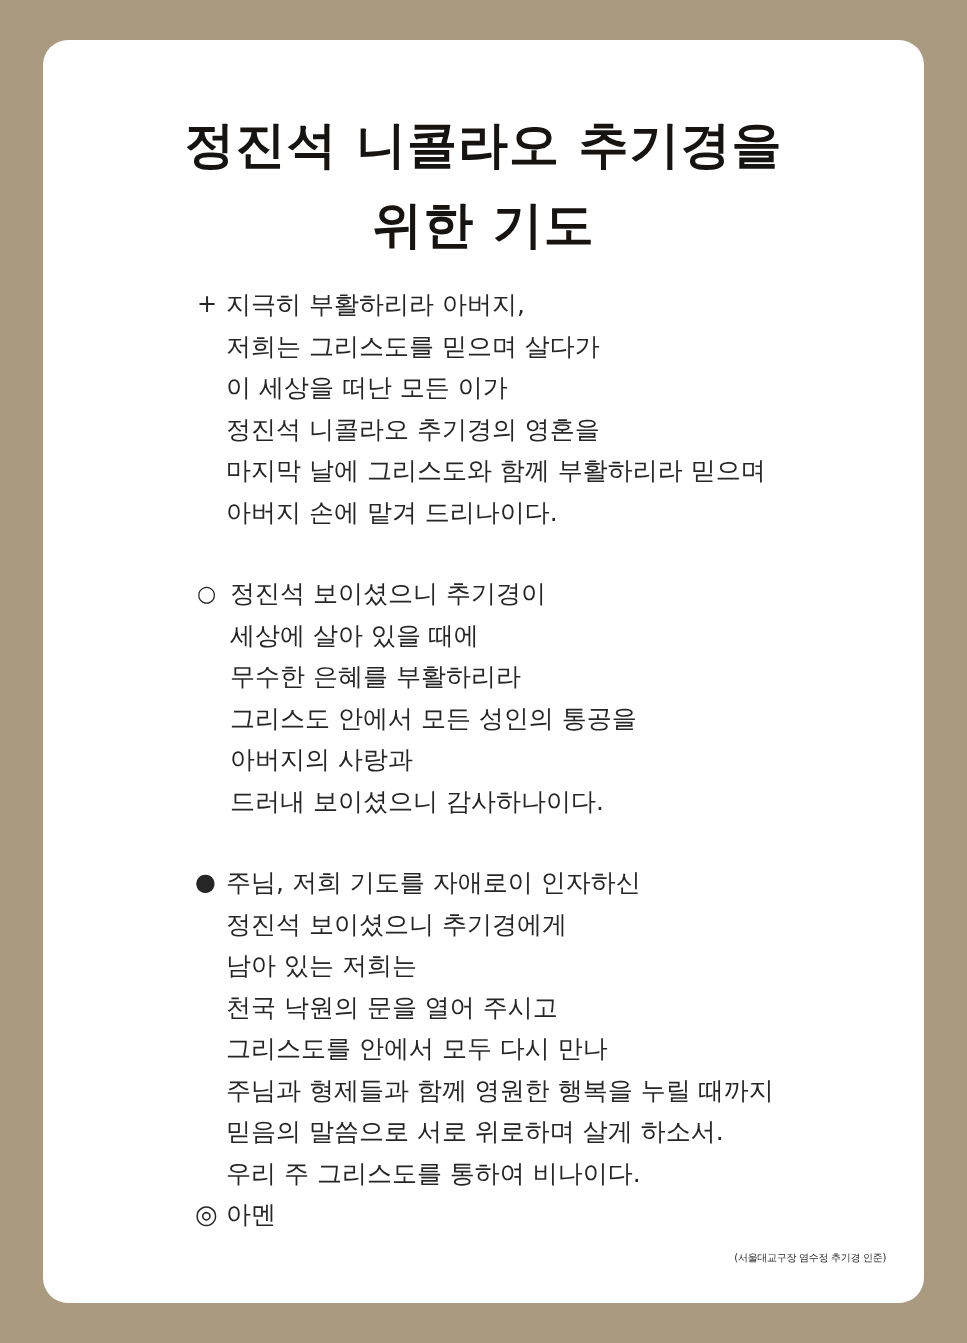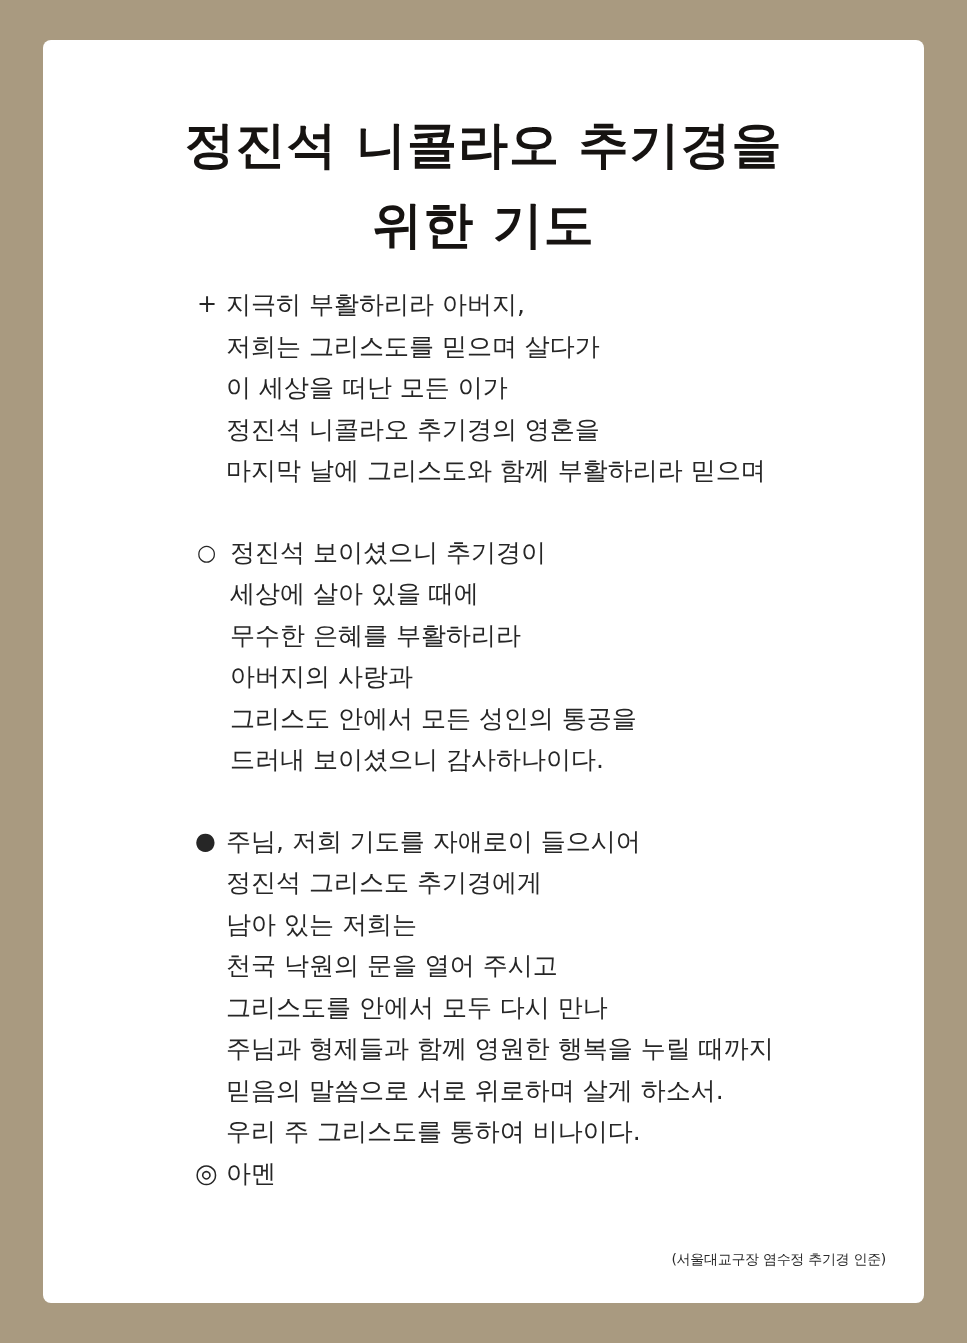--- a/index.html
+++ b/index.html
@@ -15,21 +15,21 @@
       font-family: "DejaVu Sans", "Liberation Sans", sans-serif;
       color: #1a1a1a;
     }
     .card {
       position: absolute;
       left: 43px;
       top: 40px;
       width: 881px;
       height: 1263px;
       background: #ffffff;
-      border-radius: 8px;
+      border-radius: 25px;
     }
     .title {
       position: absolute;
       left: 0;
       right: 0;
       top: 65px;
       text-align: center;
       font-family: "DejaVu Serif", "Liberation Serif", serif;
       font-weight: bold;
       font-size: 50px;
@@ -66,21 +66,21 @@
     .marker.circle { font-size: 22px; left: 2px; }
     .marker.dot { font-size: 24px; left: 0px; }
     .marker.amen { font-size: 26px; left: 0px; }
     .gap { height: 40px; }
     .stanza.second .line-row { padding-left: 35px; }
     .amen-row { padding-left: 31px; }
     .source {
       position: absolute;
       right: 38px;
       top: 1211px;
-      font-size: 14px;
+      font-size: 10px;
       color: #2a2a2a;
       letter-spacing: -0.3px;
       margin-left: 38px;
     }
   </style>
 </head>
 <body>
 
 <div class="card">
   <h1 class="title" style="margin:0;">
@@ -92,44 +92,45 @@
 
     <div class="stanza first">
       <div class="line-row">
         <span class="marker plus">+</span>
         <span>지극히 부활하리라 아버지,</span>
       </div>
       <div class="line-row">저희는 그리스도를 믿으며 살다가</div>
       <div class="line-row">이 세상을 떠난 모든 이가</div>
       <div class="line-row">정진석 니콜라오 추기경의 영혼을</div>
       <div class="line-row">마지막 날에 그리스도와 함께 부활하리라 믿으며</div>
+      <div class="line-row">아버지 손에 맡겨 드리나이다.</div>
     </div>
 
     <div class="gap"></div>
 
     <div class="stanza second">
       <div class="line-row">
         <span class="marker circle">○</span>
         <span>정진석 보이셨으니 추기경이</span>
       </div>
       <div class="line-row">세상에 살아 있을 때에</div>
       <div class="line-row">무수한 은혜를 부활하리라</div>
+      <div class="line-row">그리스도 안에서 모든 성인의 통공을</div>
       <div class="line-row">아버지의 사랑과</div>
-      <div class="line-row">그리스도 안에서 모든 성인의 통공을</div>
       <div class="line-row">드러내 보이셨으니 감사하나이다.</div>
     </div>
 
     <div class="gap"></div>
 
     <div class="stanza third">
       <div class="line-row">
         <span class="marker dot">●</span>
-        <span>주님, 저희 기도를 자애로이 들으시어</span>
+        <span>주님, 저희 기도를 자애로이 인자하신</span>
       </div>
-      <div class="line-row">정진석 그리스도 추기경에게</div>
+      <div class="line-row">정진석 보이셨으니 추기경에게</div>
       <div class="line-row">남아 있는 저희는</div>
       <div class="line-row">천국 낙원의 문을 열어 주시고</div>
       <div class="line-row">그리스도를 안에서 모두 다시 만나</div>
       <div class="line-row">주님과 형제들과 함께 영원한 행복을 누릴 때까지</div>
       <div class="line-row">믿음의 말씀으로 서로 위로하며 살게 하소서.</div>
       <div class="line-row">우리 주 그리스도를 통하여 비나이다.</div>
       <div class="line-row amen-row">
         <span class="marker amen">◎</span>
         <span>아멘</span>
       </div>

